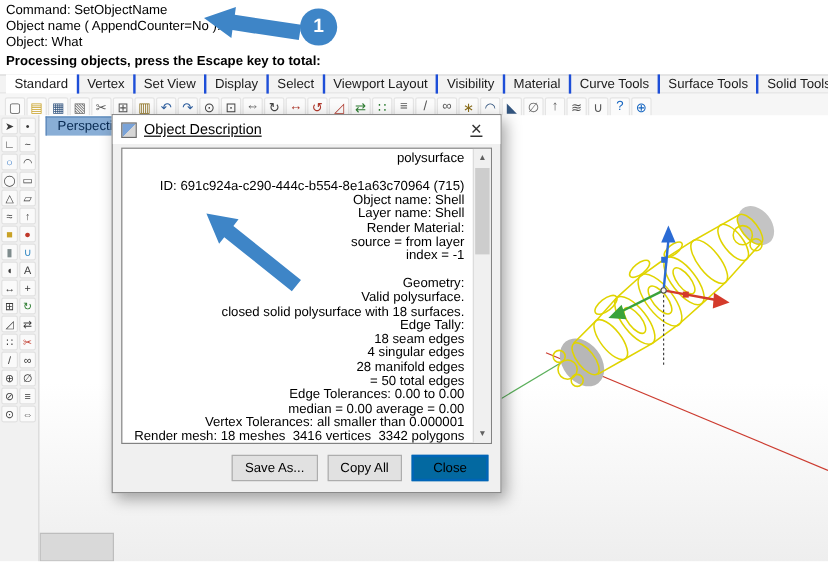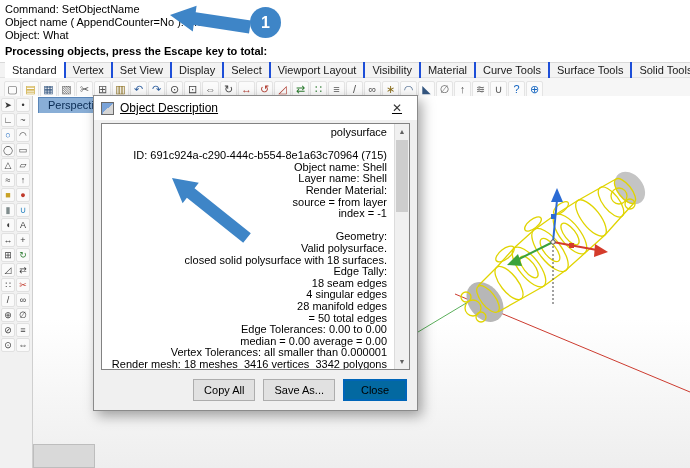--- a/index.html
+++ b/index.html
@@ -264,22 +264,22 @@
   median = 0.00 average = 0.00
 Vertex Tolerances: all smaller than 0.000001
 Render mesh: 18 meshes  3416 vertices  3342 polygons</pre>
       <div class="sb">
         <div class="sb-btn up">▲</div>
         <div class="sb-thumb"></div>
         <div class="sb-btn down">▼</div>
       </div>
     </div>
     <div class="dlg-buttons">
+      <button>Save As...</button>
       <button>Copy All</button>
-      <button>Save As...</button>
       <button class="default">Close</button>
     </div>
   </div>
 
   <svg class="annot" viewBox="0 0 690 468" aria-hidden="true">
     <polygon points="170,15 196.6,5.8 195.7,12.3 251,20.6 249,33.4 193.7,25.1 192.8,31.6"></polygon>
     <polygon points="172,178 198.8,182.8 194.5,188.3 250.8,233.3 243.2,242.7 186.9,197.7 182.6,203.2"></polygon>
   </svg>
   <div class="badge">1</div>
 

